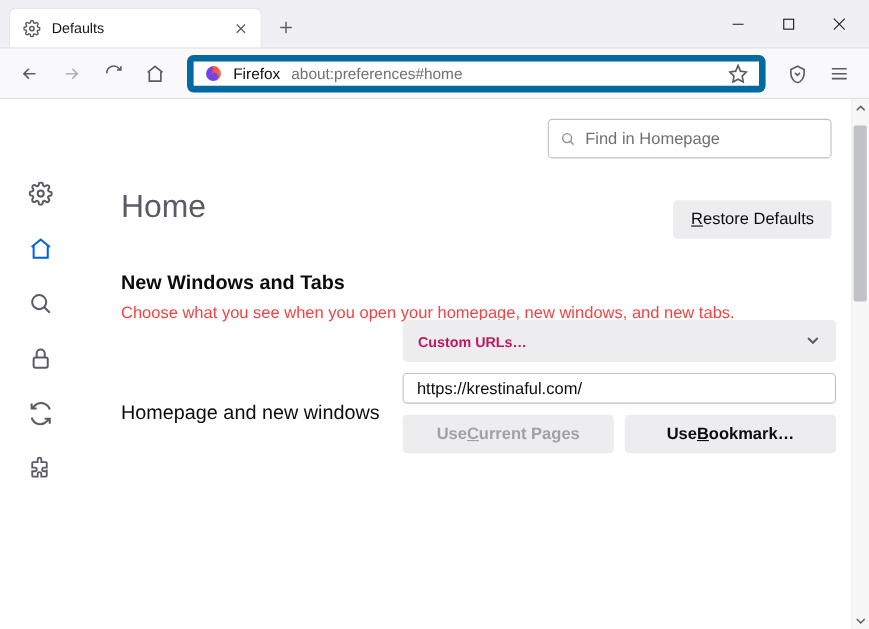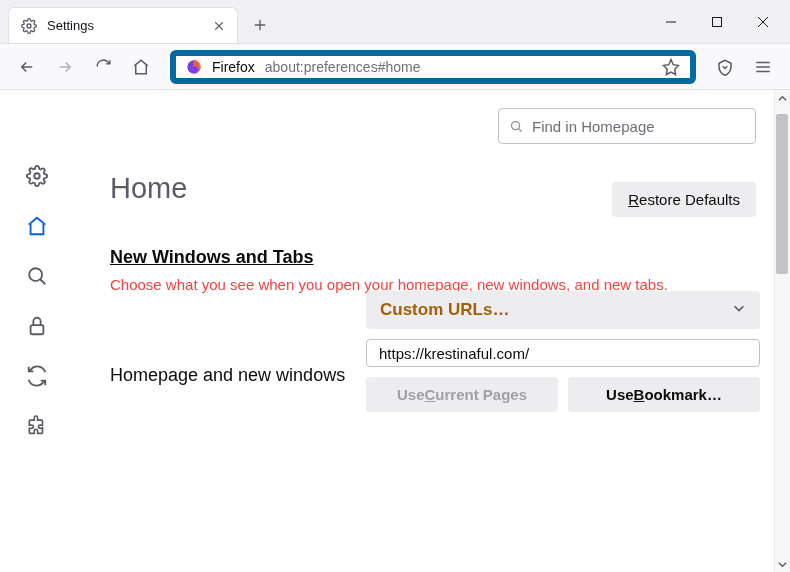--- a/index.html
+++ b/index.html
@@ -44,48 +44,48 @@
   .main { flex:1; padding: 18px 30px 0 36px; position:relative; }
   .search-settings { position:absolute; right:34px; top:18px; width:258px; height:36px; border:1px solid #c0c0c8; border-radius:4px; display:flex; align-items:center; padding:0 10px; gap:8px; color:#6f6f78; font-size:15px;}
   .search-settings svg { width:15px; height:15px; color:#8f8f98;}
 
   h1.pagetitle { font-size:29px; font-weight:400; color:#5b5b66; margin-top:64px;}
   .row-restore { position:absolute; right:34px; top:92px;}
   .btn { background:#ededf0; border:none; border-radius:4px; font-size:15px; color:#0c0c0d; padding:9px 16px; cursor:pointer; display:inline-flex; align-items:center;}
   .btn.disabled { color:#a0a0a8; cursor:default;}
   .btn .ul { text-decoration: underline; text-decoration-thickness:1px;}
 
-  h2.section { font-size:18px; font-weight:600; color:#0c0c0d; margin-top:42px;text-decoration:underline;}
+  h2.section { font-size:18px; font-weight:600; color:#0c0c0d; margin-top:42px;}
   p.desc { font-size:15px; color:#ef4444; margin-top:8px;}
 
   .formrow { display:flex; align-items:center; margin-top:46px; gap:20px;}
   .formrow .lbl { width:236px; font-size:18px; color:#0c0c0d;}
   .formcol { flex:1; display:flex; flex-direction:column; gap:10px;}
-  .select { width:100%; height:38px; background:#ededf0; border:none; border-radius:4px; display:flex; align-items:center; justify-content:space-between; padding:0 14px; font-size:17px; font-weight:600; color:#a16207; cursor:pointer;}
+  .select { width:100%; height:38px; background:#ededf0; border:none; border-radius:4px; display:flex; align-items:center; justify-content:space-between; padding:0 14px; font-size:13px; font-weight:600; color:#be185d; cursor:pointer;}
   .select .chev { color:#5b5b66;}
   .textinput { width:100%; height:28px; border:1px solid #c0c0c8; border-radius:4px; padding:0 12px; font-size:15px; color:#0c0c0d; background:#fff;}
   .btnrow { display:flex; gap:10px; justify-content:flex-end;}
   .btnrow .btn { flex:1; justify-content:center; font-weight:600;}
 
   .formrow2 { display:flex; align-items:center; margin-top:24px; gap:20px;}
 </style>
 </head>
 <body>
 
 <div class="window">
 
   <div class="tabstrip">
     <div class="tab">
       <span class="gear">
         <svg viewBox="0 0 24 24" fill="none" stroke="currentColor" stroke-width="2">
             <circle cx="12" cy="12" r="3"></circle>
             <path d="M19.4 15a1.7 1.7 0 0 0 .34 1.87l.06.06a2 2 0 1 1-2.83 2.83l-.06-.06a1.7 1.7 0 0 0-1.87-.34 1.7 1.7 0 0 0-1.03 1.56V21a2 2 0 1 1-4 0v-.09a1.7 1.7 0 0 0-1.11-1.56 1.7 1.7 0 0 0-1.87.34l-.06.06a2 2 0 1 1-2.83-2.83l.06-.06a1.7 1.7 0 0 0 .34-1.87 1.7 1.7 0 0 0-1.56-1.03H3a2 2 0 1 1 0-4h.09a1.7 1.7 0 0 0 1.56-1.11 1.7 1.7 0 0 0-.34-1.87l-.06-.06a2 2 0 1 1 2.83-2.83l.06.06a1.7 1.7 0 0 0 1.87.34h.08A1.7 1.7 0 0 0 10.12 3.1V3a2 2 0 1 1 4 0v.09a1.7 1.7 0 0 0 1.03 1.56 1.7 1.7 0 0 0 1.87-.34l.06-.06a2 2 0 1 1 2.83 2.83l-.06.06a1.7 1.7 0 0 0-.34 1.87v.08a1.7 1.7 0 0 0 1.56 1.03H21a2 2 0 1 1 0 4h-.09a1.7 1.7 0 0 0-1.56 1.03z"></path>
           </svg>
       </span>
-      <span class="title">Settings</span>
+      <span class="title">Defaults</span>
       <span class="close">
         <svg viewBox="0 0 16 16" width="12" height="12" stroke="currentColor" stroke-width="1.5">
             <path d="M3 3l10 10M13 3L3 13"></path>
           </svg>
       </span>
     </div>
     <div class="newtab">
       <svg viewBox="0 0 16 16" width="14" height="14" stroke="currentColor" stroke-width="1.5">
           <path d="M8 2v12M2 8h12"></path>
         </svg>

